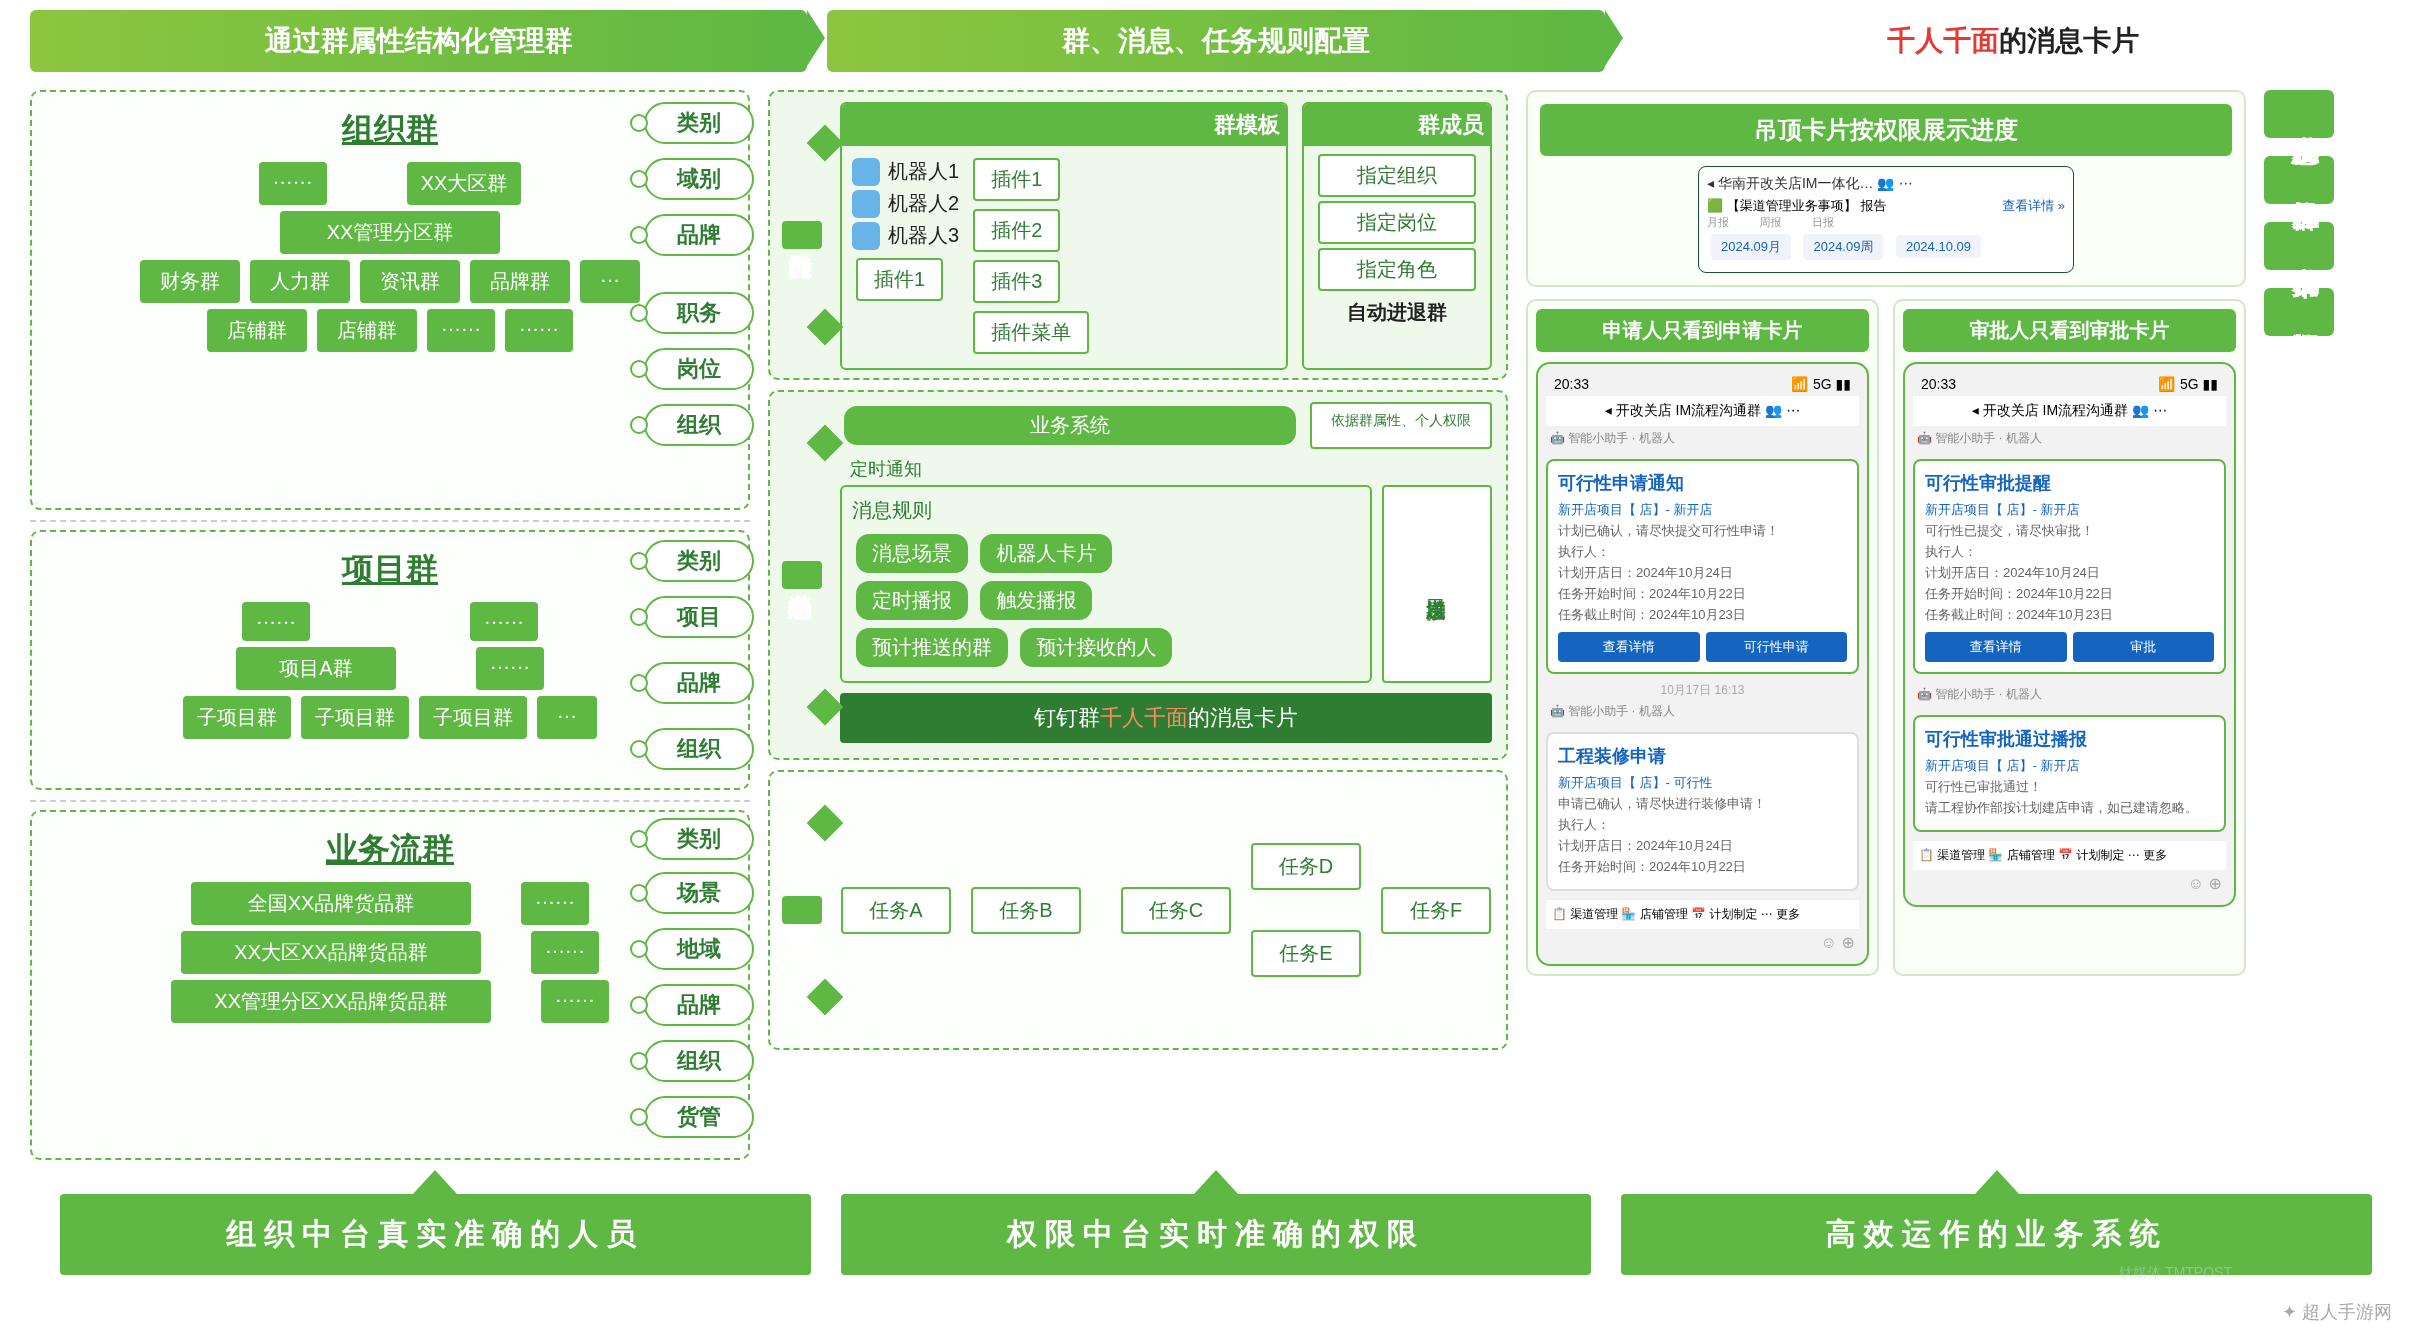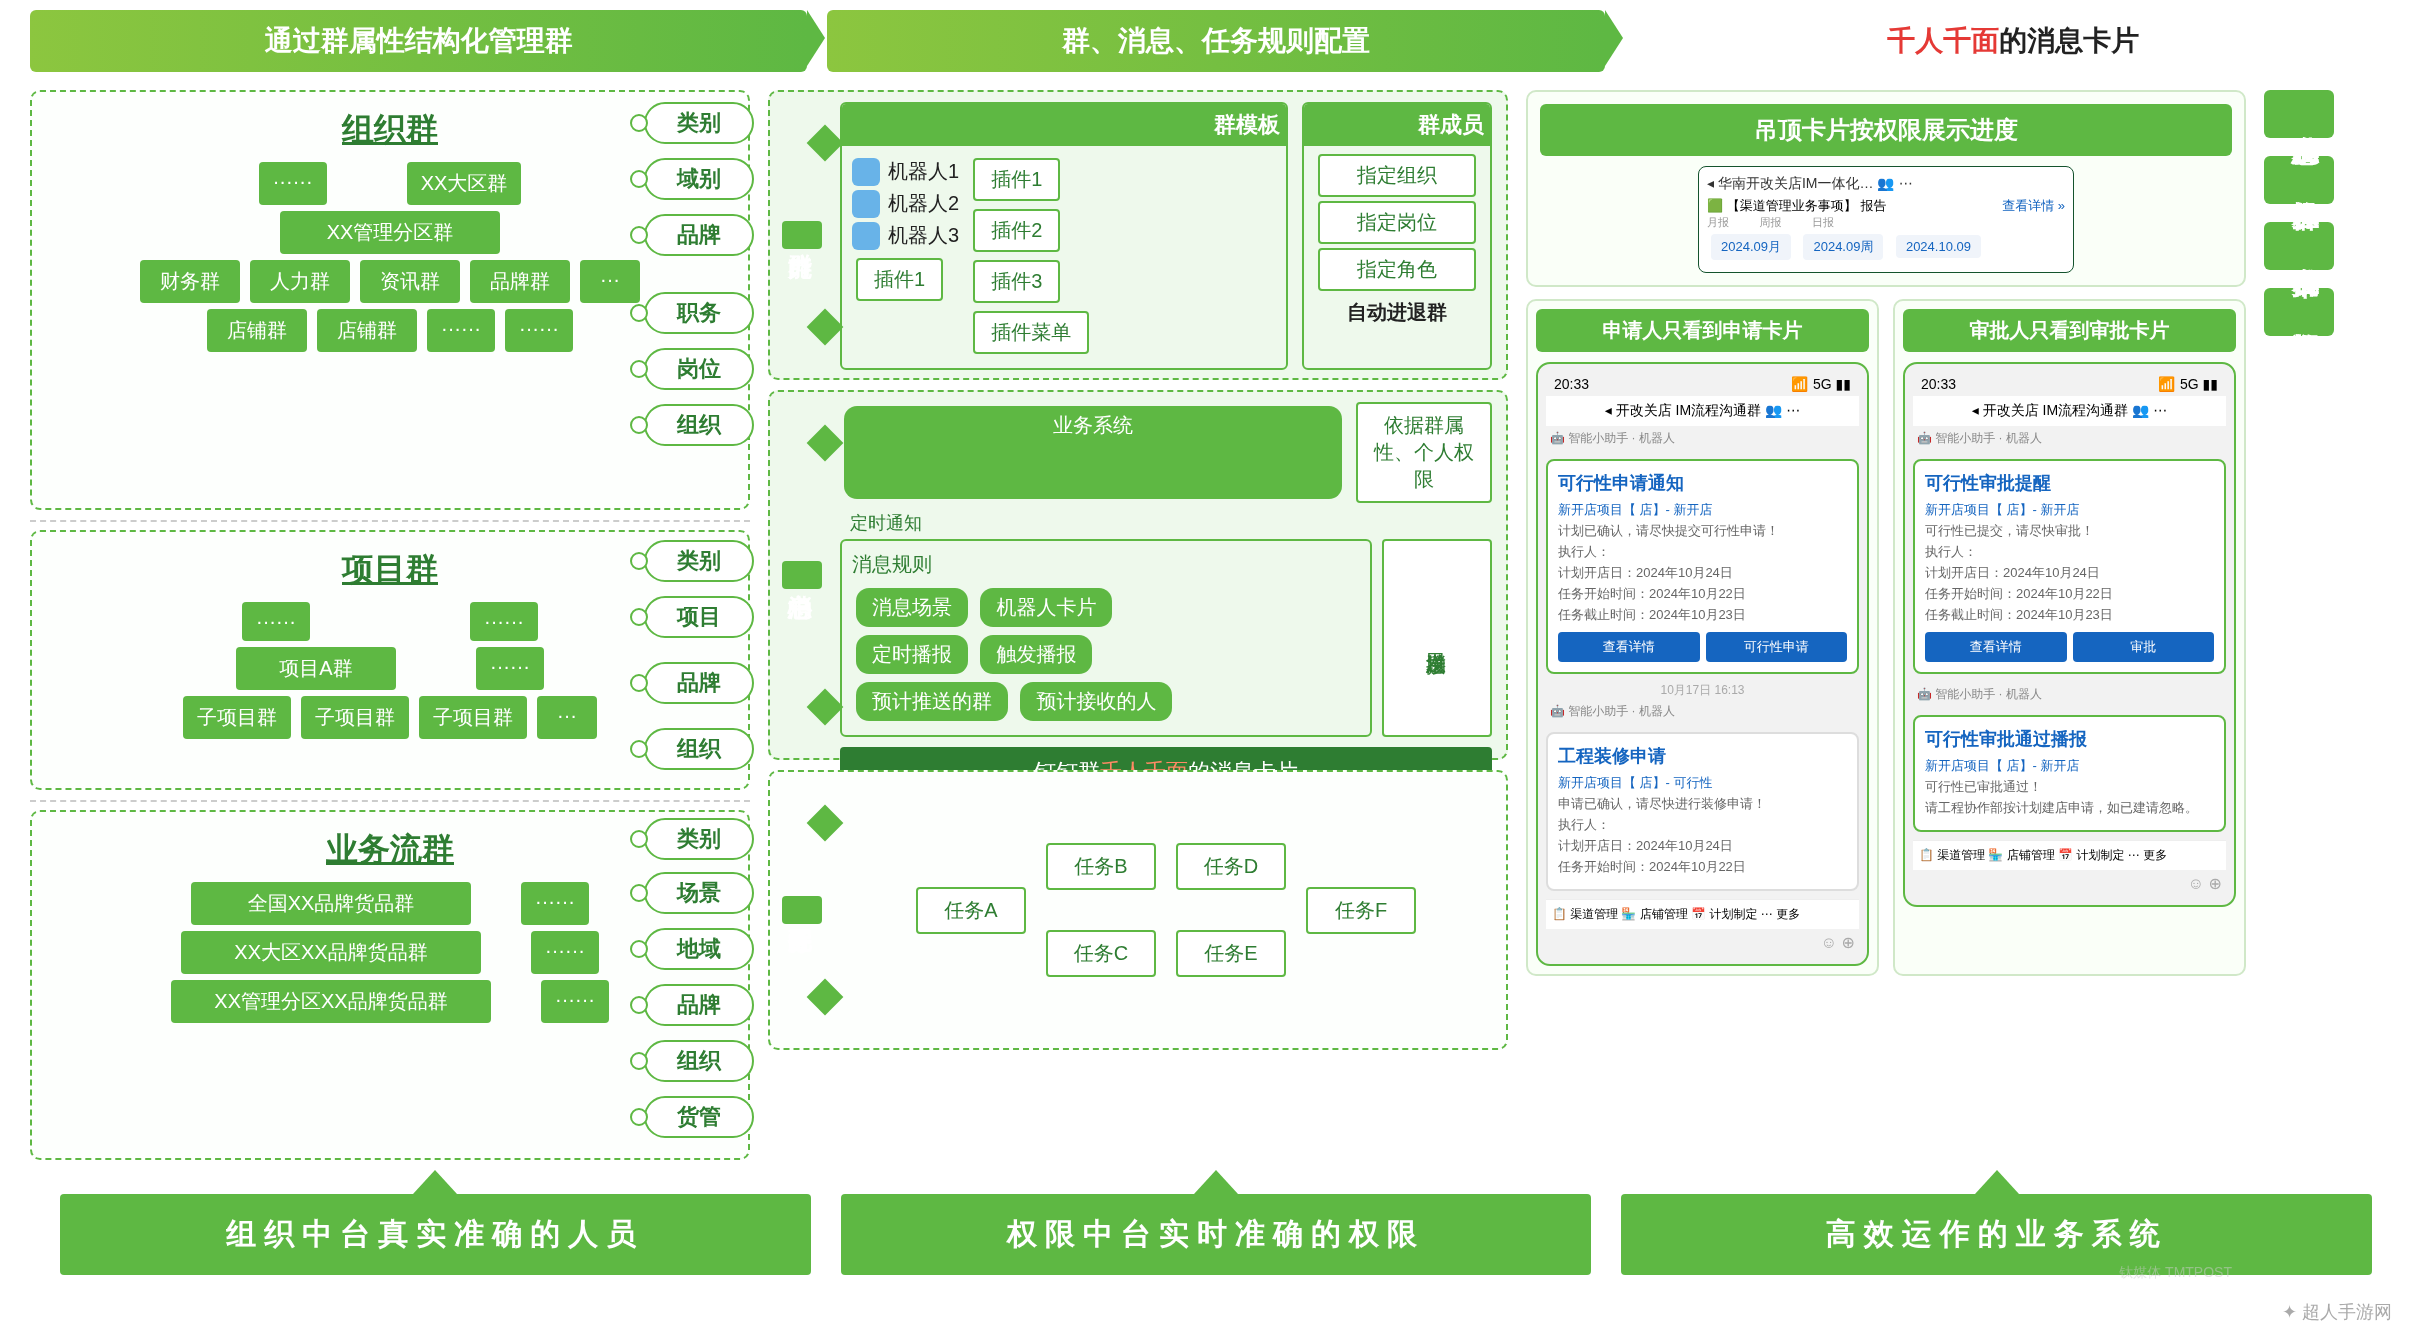--- a/index.html
+++ b/index.html
@@ -200,21 +200,21 @@
       </div>
     </div>
     <span class="diamond" style="position:absolute;left:18px;top:30px"></span>
     <span class="diamond" style="position:absolute;left:18px;bottom:30px"></span>
   </div>
 
   <div class="panel lightfill" style="height:370px;padding-left:70px">
     <div class="vlabel">消息中心</div>
     <div style="display:flex;gap:10px;margin-bottom:8px">
       <div class="pill-g" style="flex:1;text-align:center">业务系统</div>
-      <div class="node-o" style="width:136px;font-size:20px">依据群属性、个人权限</div>
+      <div class="node-o" style="width:182px;font-size:14px">依据群属性、个人权限</div>
     </div>
     <div style="color:#2e7d32;font-size:18px;margin:4px 0 4px 10px">定时通知</div>
     <div style="display:flex;gap:10px">
       <div class="c2box" style="margin-left:0;flex:1">
         <div style="color:#2e7d32;font-size:20px;font-weight:normal;margin-bottom:6px">消息规则</div>
         <div class="pill-g">消息场景</div>
         <div class="pill-g">机器人卡片</div><br>
         <div class="pill-g">定时播报</div>
         <div class="pill-g">触发播报</div><br>
         <div class="pill-g">预计推送的群</div>
@@ -224,21 +224,21 @@
     </div>
     <div class="dark-bar"><span>钉钉群</span><span class="red">千人千面</span><span>的消息卡片</span></div>
     <span class="diamond" style="position:absolute;left:18px;top:30px"></span>
     <span class="diamond" style="position:absolute;left:18px;bottom:30px"></span>
   </div>
 
   <div class="panel" style="height:280px;padding-left:70px">
     <div class="vlabel">任务配置</div>
     <div style="display:flex;align-items:center;gap:20px;height:100%;justify-content:center">
       <div class="n node-o">任务A</div>
-      <div style="display:flex;flex-direction:column;gap:40px">
+      <div style="display:flex;flex-direction:row;gap:40px">
         <div class="n node-o">任务B</div>
         <div class="n node-o">任务C</div>
       </div>
       <div style="display:flex;flex-direction:column;gap:40px">
         <div class="n node-o">任务D</div>
         <div class="n node-o">任务E</div>
       </div>
       <div class="n node-o">任务F</div>
     </div>
     <span class="diamond" style="position:absolute;left:18px;top:30px"></span>

